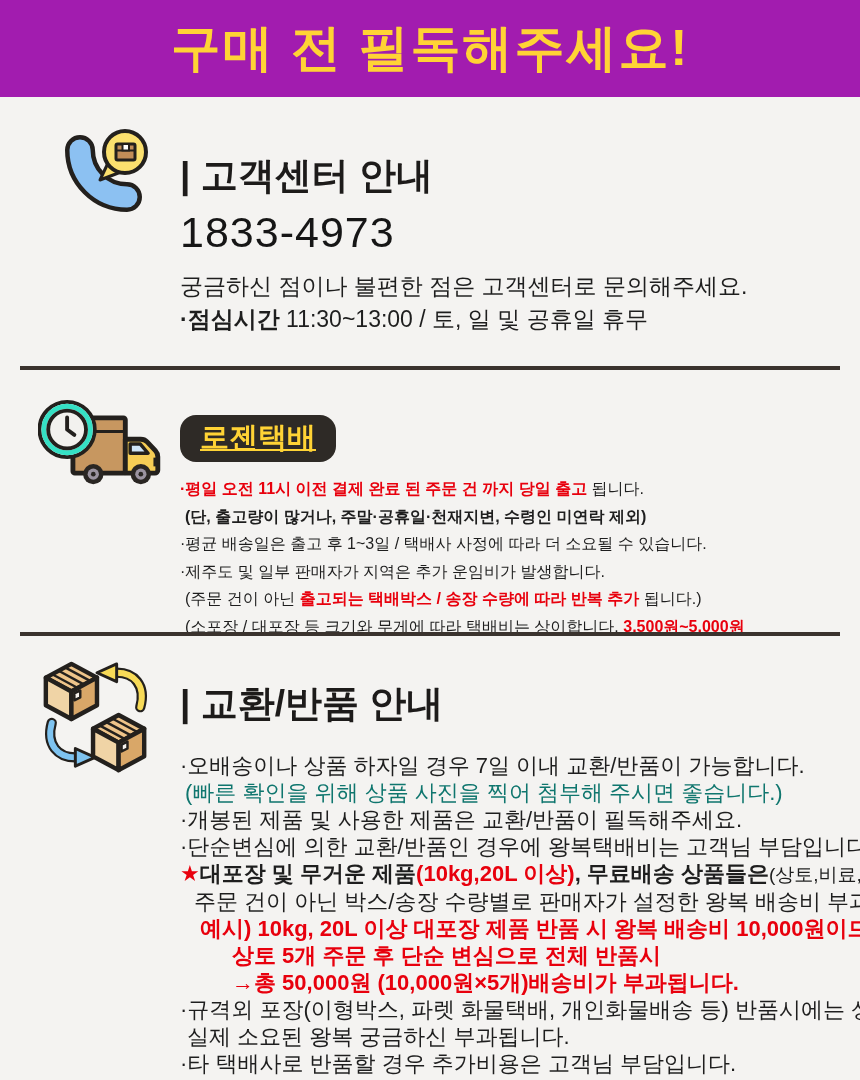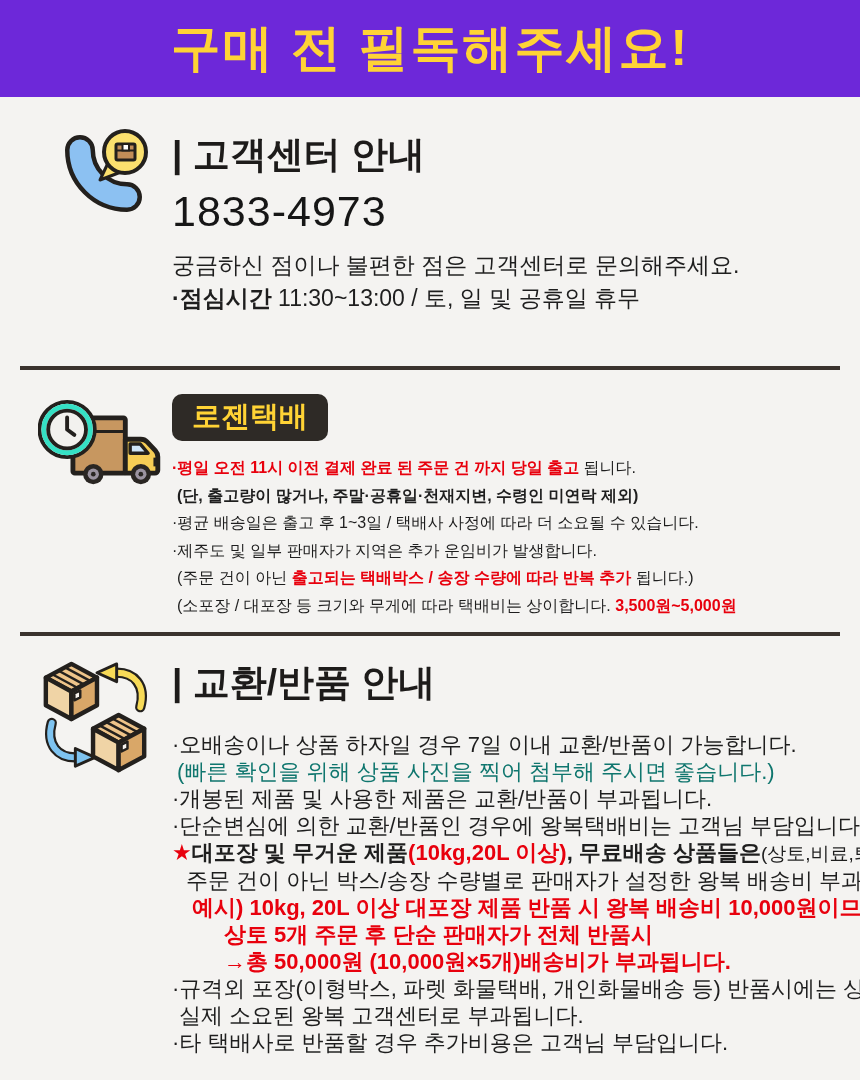--- a/index.html
+++ b/index.html
@@ -3,45 +3,45 @@
 <meta charset="utf-8">
 <style>
   html,body{margin:0;padding:0;}
   body{
     width:860px;height:1080px;position:relative;overflow:hidden;
     background:#f4f3f1;color:#1e1e1e;
     font-family:"Liberation Sans","DejaVu Sans",sans-serif;
   }
   .header{
     position:absolute;top:0;left:0;width:860px;height:97px;
-    background:#6d28d9;display:flex;align-items:center;justify-content:center;
+    background:#a21caf;display:flex;align-items:center;justify-content:center;
   }
   .header-title{
     font-size:50px;font-weight:900;color:#ffd335;letter-spacing:2px;margin:0;
   }
   .divider{position:absolute;left:20px;width:820px;height:4px;background:#3a332e;}
   #divider-1{top:366px}
   #divider-2{top:632px}
 
   .sec-icon{position:absolute;}
   #icon-customer{left:52px;top:126px;width:102px;height:102px;}
   #icon-shipping{left:38px;top:396px;width:130px;height:100px;}
   #icon-exchange{left:36px;top:658px;width:120px;height:120px;}
 
-  .content{position:absolute;left:172px;}
+  .content{position:absolute;left:180px;margin-top:21px;}
   #content-customer{top:132px;width:675px;}
   #content-shipping{top:394px;width:682px;}
   #content-exchange{top:660px;width:690px;}
 
   .title-row{display:flex;align-items:center;gap:22px;}
   .sec-title{font-size:37px;font-weight:800;color:#1d1b1a;line-height:1.25;}
   .badge{
     display:inline-block;background:#2e2a26;color:#ffd335;
     font-weight:800;font-size:29px;line-height:1;
-    padding:8px 20px 10px;border-radius:10px;
+    padding:8px 20px 10px;border-radius:16px;text-decoration:underline;
   }
   .phone{font-size:43px;font-weight:400;color:#161616;margin-top:9px;letter-spacing:1px;}
 
   .lines{white-space:nowrap;}
   #content-customer .lines{margin-top:13px;font-size:23px;line-height:33px;}
   #content-shipping .lines{margin-top:13px;font-size:16px;line-height:27.5px;}
   #content-exchange .lines{margin-top:25px;font-size:22px;line-height:27px;}
 
   .tline{white-space:pre;}
   .b{font-weight:700;}
@@ -139,24 +139,24 @@
       <polygon points="26,28 52,14 52,42 26,56" fill="#d9a768" stroke="#23201d" stroke-width="4.5" stroke-linejoin="round"></polygon>
       <polygon points="29,30 35,27 35,34 29,37" fill="#f7f3ee" stroke="#23201d" stroke-width="2.5" stroke-linejoin="round"></polygon>
     </g>
   </svg>
 </div>
 <div class="content" id="content-exchange">
   <div class="sec-title">| 교환/반품 안내</div>
   <div class="lines">
       <div class="tline"><span>·오배송이나 상품 하자일 경우 7일 이내 교환/반품이 가능합니다.</span></div>
       <div class="tline" style="padding-left: 5px;"><span class="red">(빠른 확인을 위해 상품 사진을 찍어 첨부해 주시면 좋습니다.)</span></div>
-      <div class="tline"><span>·개봉된 제품 및 사용한 제품은 교환/반품이 부과됩니다.</span></div>
+      <div class="tline"><span>·개봉된 제품 및 사용한 제품은 교환/반품이 필독해주세요.</span></div>
       <div class="tline"><span>·단순변심에 의한 교환/반품인 경우에 왕복택배비는 고객님 부담입니다.</span></div>
       <div class="tline"><span class="rb">★</span><span class="b">대포장 및 무거운 제품</span><span class="rb">(10kg,20L 이상)</span><span class="b">, 무료배송 상품들은</span><span class="sm">(상토,비료,퇴비,마사토 등)</span></div>
       <div class="tline" style="padding-left: 14px;"><span>주문 건이 아닌 박스/송장 수량별로 판매자가 설정한 왕복 배송비 부과됩니다.</span></div>
       <div class="tline" style="padding-left: 20px;"><span class="rb">예시) 10kg, 20L 이상 대포장 제품 반품 시 왕복 배송비 10,000원이므로</span></div>
-      <div class="tline" style="padding-left: 52px;"><span class="rb">상토 5개 주문 후 단순 판매자가 전체 반품시</span></div>
+      <div class="tline" style="padding-left: 52px;"><span class="rb">상토 5개 주문 후 단순 변심으로 전체 반품시</span></div>
       <div class="tline" style="padding-left: 52px;"><span class="rb">→총 50,000원 (10,000원×5개)배송비가 부과됩니다.</span></div>
       <div class="tline"><span>·규격외 포장(이형박스, 파렛 화물택배, 개인화물배송 등) 반품시에는 상하차 등으로</span></div>
-      <div class="tline" style="padding-left: 7px;"><span>실제 소요된 왕복 고객센터로 부과됩니다.</span></div>
+      <div class="tline" style="padding-left: 7px;"><span>실제 소요된 왕복 궁금하신 부과됩니다.</span></div>
       <div class="tline"><span>·타 택배사로 반품할 경우 추가비용은 고객님 부담입니다.</span></div>
     </div>
 </div>
 
 </body></html>

